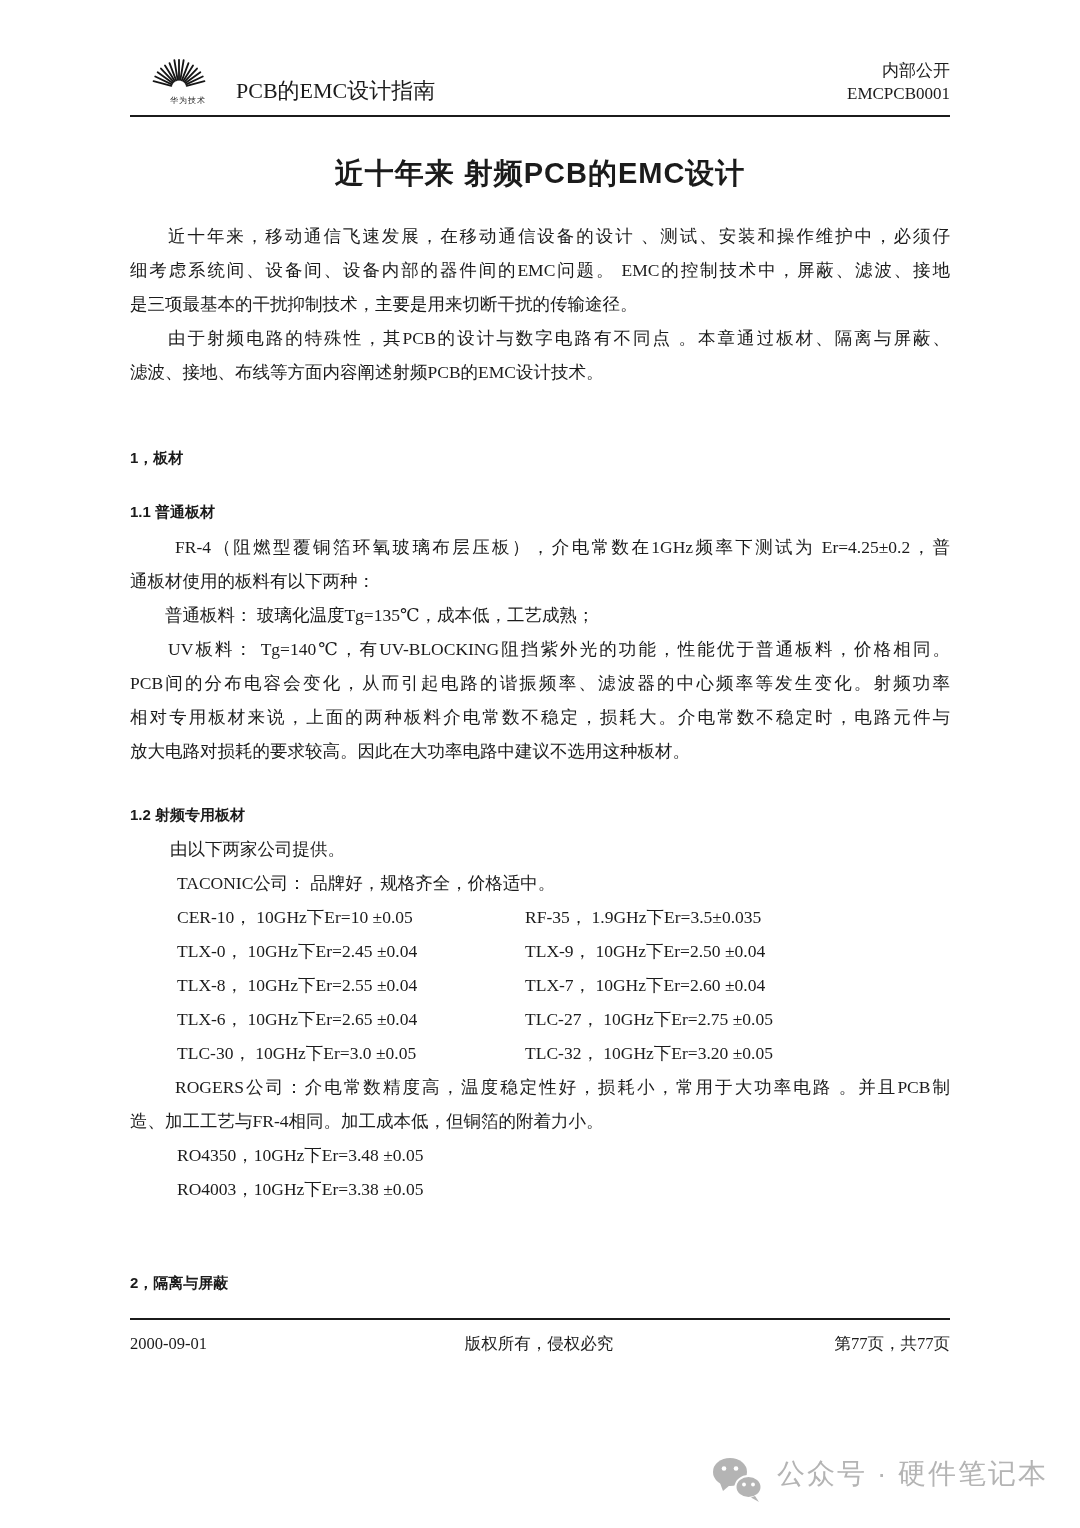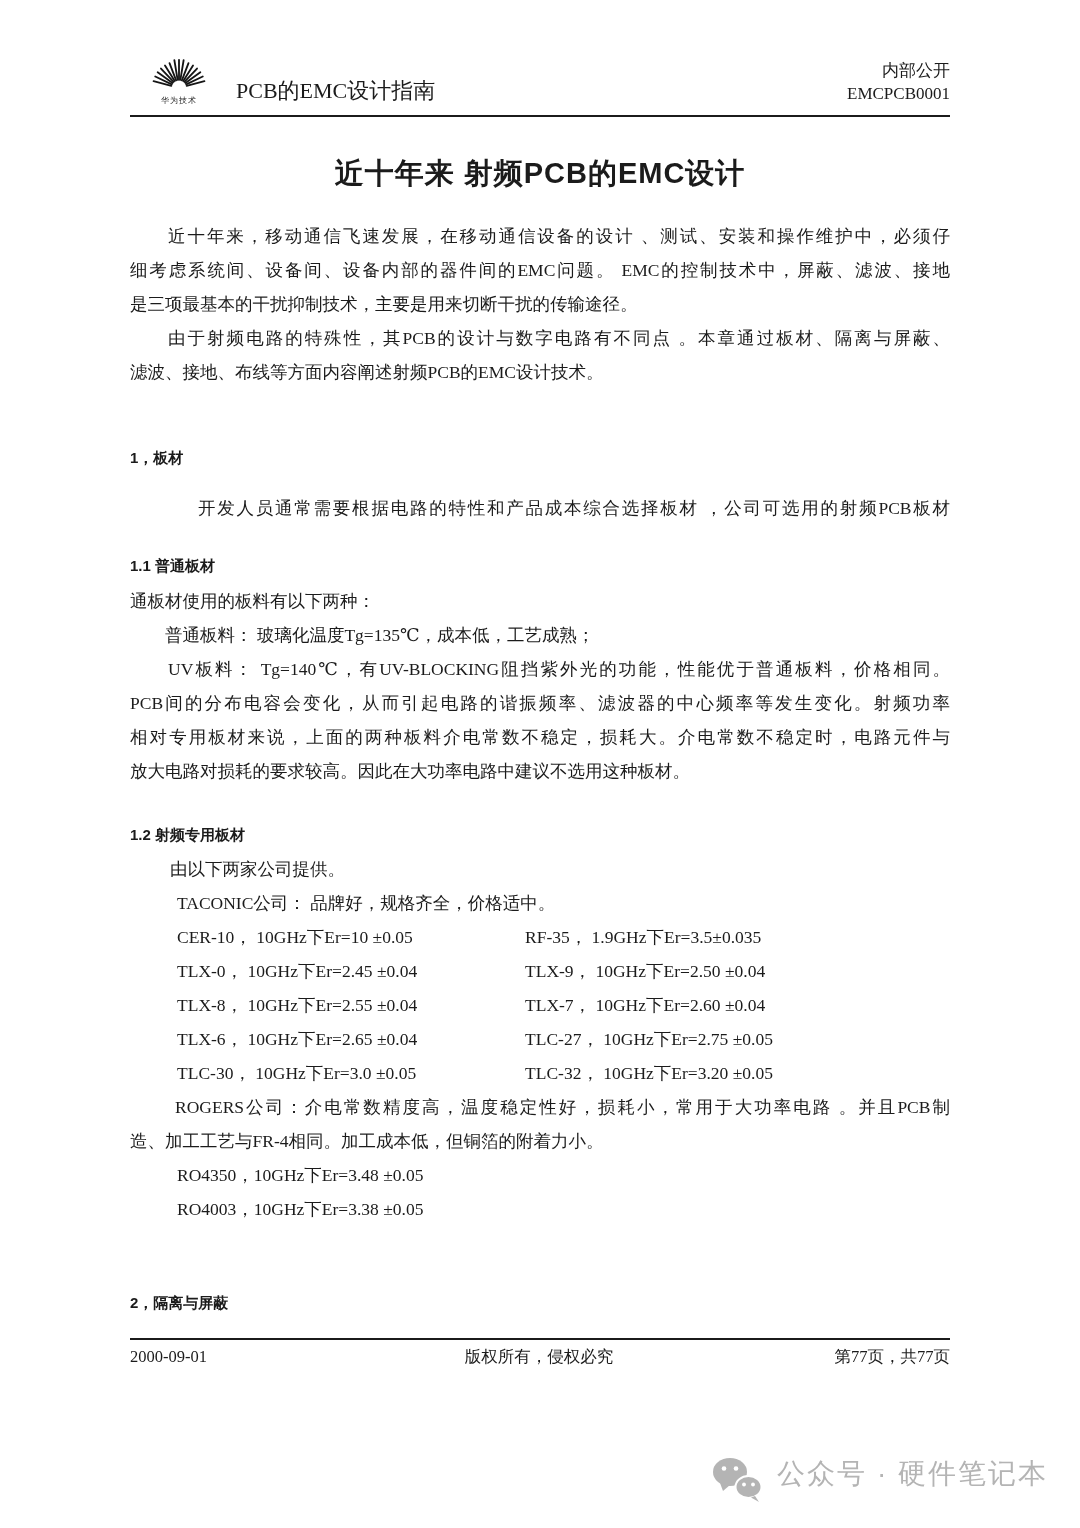--- a/index.html
+++ b/index.html
@@ -8,21 +8,21 @@
     width: 1080px; height: 1528px; position: relative;
     background: #ffffff; color: #1b1b1b; overflow: hidden;
     font-family: "Liberation Serif", "DejaVu Serif", serif;
   }
   
   .header {
     display: flex; justify-content: space-between; align-items: flex-end;
     padding: 52px 130px 6px 152px;
   }
   .header-left { display: flex; align-items: flex-end; gap: 30px; }
-  .logo { display: flex; flex-direction: column; align-items: center; width: 54px; }
+  .logo { display: flex; flex-direction: column; align-items: flex-end; width: 54px; }
   .logo-caption { font-size: 8px; letter-spacing: 1px; line-height: 9px; white-space: nowrap; }
   .doc-title { font-size: 22px; line-height: 26px; padding-bottom: 1px; white-space: nowrap; }
   .header-right { text-align: right; font-size: 17px; line-height: 23px; }
   .header-rule { margin: 4px 130px 0; border-top: 2.5px solid #1b1b1b; height: 0; }
   
   h1.page-title {
     font-family: "Liberation Sans", "DejaVu Sans", sans-serif;
     font-size: 29px; font-weight: 700; text-align: center;
     margin: 36px 0 0 0; line-height: 40px; letter-spacing: 1px;
   }
@@ -45,21 +45,21 @@
   .h-s12 { margin-top: 34px; }
   .blockD { margin-top: 4px; }
   .mat-row { display: flex; padding-left: 47px; }
   .mat-left { width: 348px; }
   .mat-right { flex: 1; }
   .h-s2  { margin-top: 64px; }
   
   .footer-rule { margin: 22px 130px 0; border-top: 2px solid #1b1b1b; height: 0; }
   .footer {
     display: flex; justify-content: space-between; align-items: baseline;
-    padding: 6px 130px 0; font-size: 16.5px; line-height: 22px;
+    padding: 13px 130px 0; font-size: 16.5px; line-height: 22px;
   }
   .footer-center { position: absolute; left: 0; right: 2px; text-align: center; }
   .footer { position: relative; }
   
   .watermark {
     position: absolute; top: 1455px; right: 32px;
     display: flex; align-items: flex-start; gap: 13px;
     color: #b4b4b4; font-family: "Liberation Sans", "DejaVu Sans", sans-serif;
     font-size: 28px; letter-spacing: 2px; white-space: nowrap;
   }
@@ -110,25 +110,25 @@
     <section class="blockA">
       <div class="bline i38 jfull">近十年来，移动通信飞速发展，在移动通信设备的设计 、测试、安装和操作维护中，必须仔</div>
       <div class="bline jfull">细考虑系统间、设备间、设备内部的器件间的EMC问题。 EMC的控制技术中，屏蔽、滤波、接地</div>
       <div class="bline">是三项最基本的干扰抑制技术，主要是用来切断干扰的传输途径。</div>
       <div class="bline i38 jfull">由于射频电路的特殊性，其PCB的设计与数字电路有不同点 。本章通过板材、隔离与屏蔽、</div>
       <div class="bline">滤波、接地、布线等方面内容阐述射频PCB的EMC设计技术。</div>
     </section>
 
     <h2 class="h-sec h-s1">1，板材</h2>
     <section class="blockB">
-      <div class="bline i68 jfull">开发人员通常需要根据电路的特性和产品成本综合选择板材 ，公司可选用的射频PCB板材</div>
     </section>
 
     <h3 class="h-sec h-s11">1.1 普通板材</h3>
     <section class="blockC">
+      <div class="bline i45 jfull">FR-4（阻燃型覆铜箔环氧玻璃布层压板），介电常数在1GHz频率下测试为 Er=4.25±0.2，普</div>
       <div class="bline">通板材使用的板料有以下两种：</div>
       <div class="bline i35">普通板料： 玻璃化温度Tg=135℃，成本低，工艺成熟；</div>
       <div class="bline i38 jfull">UV板料： Tg=140℃，有UV-BLOCKING阻挡紫外光的功能，性能优于普通板料，价格相同。</div>
       <div class="bline jfull">PCB间的分布电容会变化，从而引起电路的谐振频率、滤波器的中心频率等发生变化。射频功率</div>
       <div class="bline jfull">相对专用板材来说，上面的两种板料介电常数不稳定，损耗大。介电常数不稳定时，电路元件与</div>
       <div class="bline">放大电路对损耗的要求较高。因此在大功率电路中建议不选用这种板材。</div>
     </section>
 
     <h3 class="h-sec h-s12">1.2 射频专用板材</h3>
     <section class="blockD">

